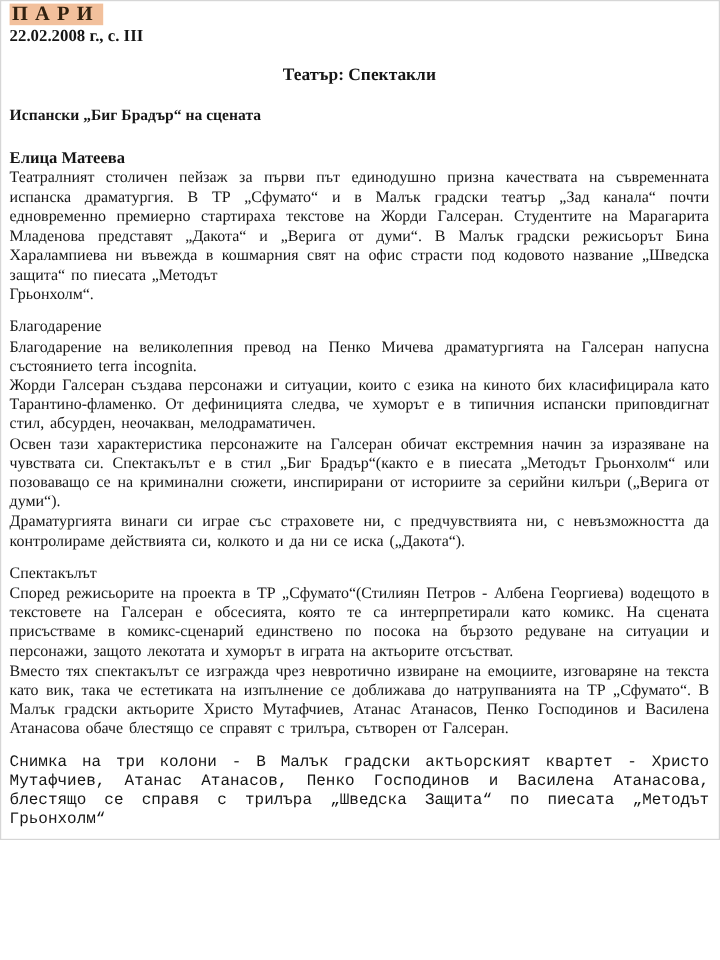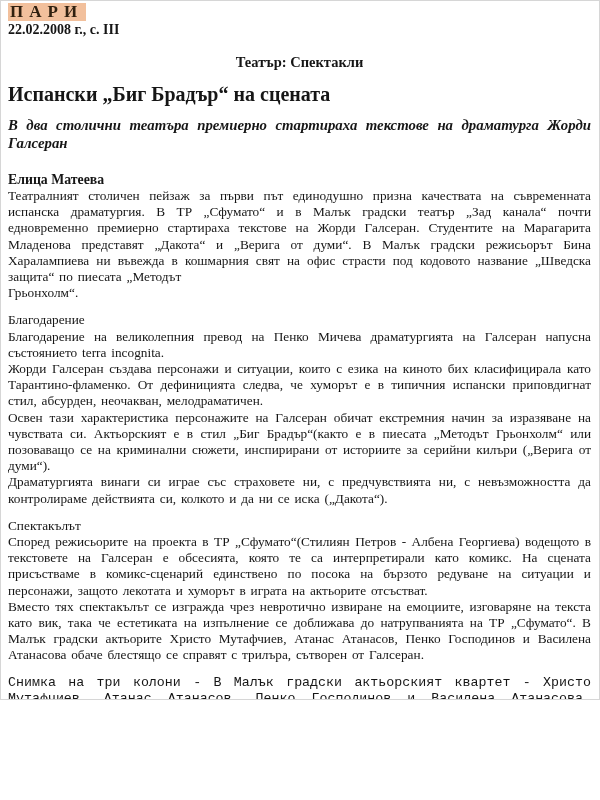--- a/index.html
+++ b/index.html
@@ -33,21 +33,21 @@
   }
   .rubric {
     font-weight: bold;
     font-size: 14.5px;
     margin-top: 17px;
     line-height: 16px;
     text-align: center;
   }
   .title {
     font-weight: bold;
-    font-size: 20px;
+    font-size: 13px;
     margin: 16px 0 0 0;
     line-height: 17px;
   }
   .subtitle {
     font-weight: bold;
     font-style: italic;
     font-size: 14.8px;
     margin-top: 14px;
     line-height: 17.5px;
     text-align: justify;
@@ -82,32 +82,31 @@
   <div>
     <span class="logo">ПАРИ</span>
   </div>
 
   <div class="dateline">22.02.2008 г., с. III</div>
 
   <div class="rubric">Театър: Спектакли</div>
 
   <h1 class="title">Испански „Биг Брадър“ на сцената</h1>
 
-  <div class="subtitle">В два столични театъра премиерно стартираха текстове на драматурга Жорди Галсеран</div>
 
   <div class="author">Елица Матеева</div>
 
   <p class="body-par">Театралният столичен пейзаж за първи път единодушно призна качествата на съвременната испанска драматургия. В ТР „Сфумато“ и в Малък градски театър „Зад канала“ почти едновременно премиерно стартираха текстове на Жорди Галсеран. Студентите на Марагарита Младенова представят  „Дакота“ и „Верига от думи“. В Малък градски  режисьорът Бина Харалампиева ни въвежда в кошмарния свят на офис страсти под кодовото название „Шведска защита“ по пиесата „Методът
 Грьонхолм“.</p>
 
   <div class="section">
     <div class="sec-head">Благодарение</div>
     <p class="body-par">Благодарение на великолепния превод на Пенко Мичева драматургията на Галсеран напусна състоянието terra incognita.</p>
     <p class="body-par">Жорди Галсеран създава персонажи и ситуации, които с езика на киното бих класифицирала като Тарантино-фламенко. От дефиницията следва, че хуморът е в типичния испански приповдигнат стил, абсурден, неочакван, мелодраматичен.</p>
-    <p class="body-par">Освен тази характеристика персонажите на Галсеран обичат екстремния начин за изразяване на чувствата си. Актьорският е в стил „Биг Брадър“(както е в пиесата „Методът Грьонхолм“ или позоваващо се на криминални сюжети, инспирирани от историите за серийни килъри („Верига от думи“).</p>
+    <p class="body-par">Освен тази характеристика персонажите на Галсеран обичат екстремния начин за изразяване на чувствата си. Спектакълът е в стил „Биг Брадър“(както е в пиесата „Методът Грьонхолм“ или позоваващо се на криминални сюжети, инспирирани от историите за серийни килъри („Верига от думи“).</p>
     <p class="body-par">Драматургията винаги си играе със страховете ни, с предчувствията ни, с невъзможността да контролираме действията си, колкото и да ни се иска („Дакота“).</p>
   </div>
 
   <div class="section">
     <div class="sec-head">Спектакълът</div>
     <p class="body-par">Според режисьорите на проекта в ТР „Сфумато“(Стилиян Петров - Албена Георгиева) водещото в текстовете на Галсеран е обсесията, която те са интерпретирали като комикс. На сцената присъстваме в комикс-сценарий единствено по посока на бързото редуване на ситуации и персонажи, защото лекотата и хуморът в играта на актьорите отсъстват.</p>
     <p class="body-par">Вместо тях спектакълът се изгражда чрез невротично извиране на емоциите, изговаряне на текста като вик, така че естетиката на изпълнение се доближава до натрупванията на ТР „Сфумато“. В Малък градски актьорите Христо Мутафчиев, Атанас Атанасов, Пенко Господинов и Василена Атанасова обаче блестящо се справят с трилъра, сътворен от Галсеран.</p>
   </div>
 
 

